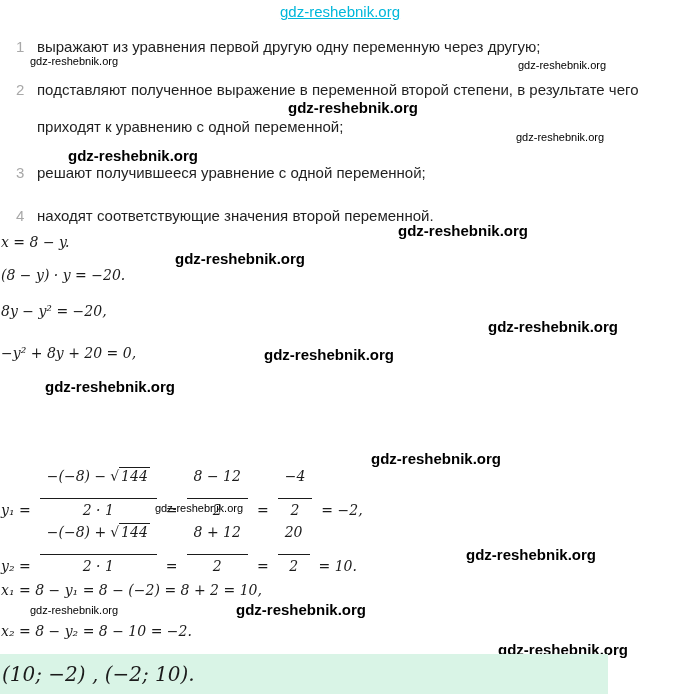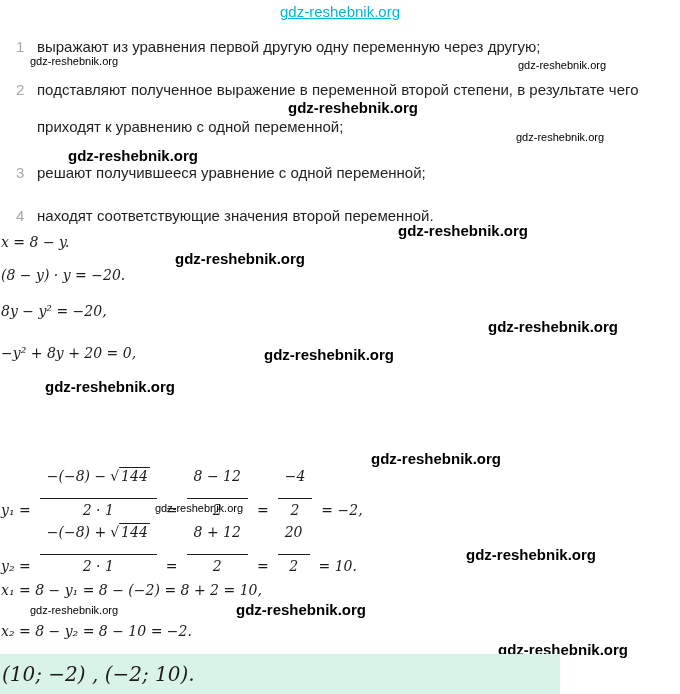--- a/index.html
+++ b/index.html
@@ -36,21 +36,21 @@
   .frac-line { display:flex; align-items:flex-end; gap:9px; }
   .frac { display:inline-block; text-align:center; }
   .fnum { display:block; padding:0 7px 14px; border-bottom:1.5px solid #1b1b1b; }
   .fden { display:block; padding:3px 7px 0; }
   .rt { margin-left:4px; white-space:nowrap; }
   .rt-sign { font-style:normal; }
   .rt-body { border-top:1.5px solid #1b1b1b; padding:0 2px; }
 
   
   .answer-band {
-    position:absolute; left:0; top:654px; width:560px; height:40px;
+    position:absolute; left:0; top:654px; width:608px; height:40px;
     background:#d9f4e6; display:flex; align-items:center;
   }
   .answer-text {
     font-family:"DejaVu Serif", "Liberation Serif", serif;
     font-style:italic; font-size:20px; color:#1b1b1b; padding-left:2px;
     white-space:nowrap;
   }
 </style>
 </head>
 <body>

